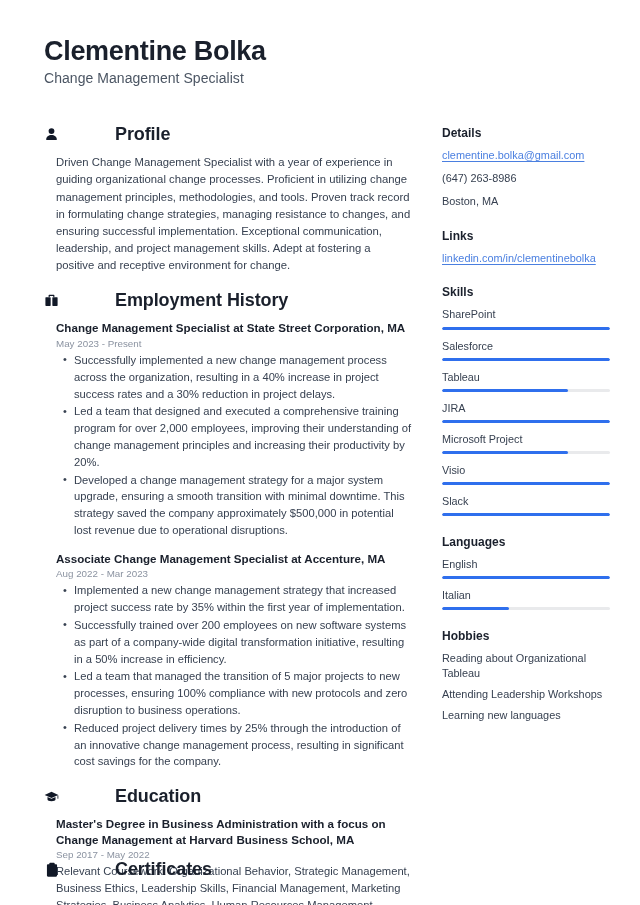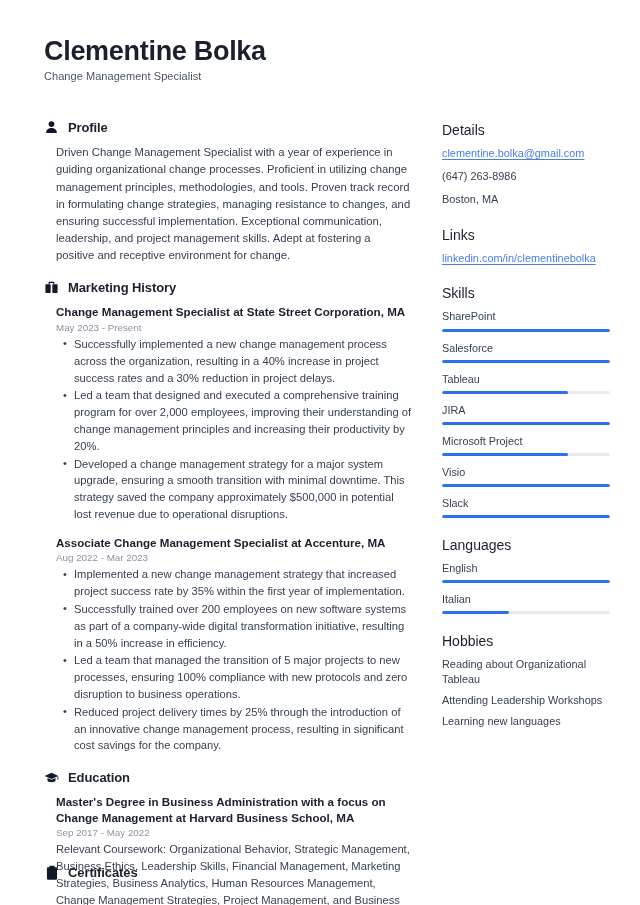--- a/index.html
+++ b/index.html
@@ -29,21 +29,21 @@
     margin-bottom: 38px;
   }
   .full-name {
     font-size: 27px;
     font-weight: 700;
     letter-spacing: -0.3px;
     color: #1a202c;
     line-height: 1.12;
   }
   .job-title {
-    font-size: 11px;
+    font-size: 14px;
     color: #4b5563;
     margin-top: 4px;
     letter-spacing: 0.05px;
   }
 
   
   .columns {
     display: flex;
     align-items: flex-start;
     gap: 30px;
@@ -64,24 +64,25 @@
     width: 15px;
     height: 15px;
     flex: 0 0 15px;
     display: flex;
     align-items: center;
     justify-content: center;
     color: #111827;
   }
   .section-icon svg { display: block; }
   .section-title {
-    font-size: 13px;
+    font-size: 18px;
     font-weight: 700;
     color: #1a202c;
     letter-spacing: -0.1px;
+    margin-left: 47px;
   }
 
   .section-body { padding-left: 12px; }
 
   .para {
     font-size: 11.3px;
     line-height: 1.52;
     color: #374151;
   }
 
@@ -125,22 +126,22 @@
     position: absolute;
     left: 7px;
     top: -0.5px;
     color: #374151;
     font-size: 11px;
   }
 
   
   .side-block { margin-bottom: 19px; }
   .side-title {
-    font-size: 14px;
-    font-weight: 400;
+    font-size: 12px;
+    font-weight: 700;
     color: #1a202c;
     margin-bottom: 8px;
   }
   .side-line {
     font-size: 10.9px;
     color: #374151;
     line-height: 1.45;
     margin-bottom: 7px;
   }
   .side-line:last-child { margin-bottom: 0; }
@@ -224,21 +225,21 @@
 
       <div class="section">
         <div class="section-head">
           <span class="section-icon">
             <svg width="15" height="15" viewBox="0 0 16 16" fill="currentColor">
               <path d="M6 1.8h4c.7 0 1.2.5 1.2 1.2v1.1h-1.6V3.2h-3.2v0.9H4.8V3c0-.7.5-1.2 1.2-1.2z"></path>
               <rect x="1.5" y="4.4" width="5.6" height="9.4" rx="0.7"></rect>
               <rect x="8.9" y="4.4" width="5.6" height="9.4" rx="0.7"></rect>
             </svg>
           </span>
-          <span class="section-title">Marketing History</span>
+          <span class="section-title">Employment History</span>
         </div>
         <div class="section-body">
 
           <div class="entry">
             <div class="entry-title">Change Management Specialist at State Street Corporation, MA</div>
             <div class="entry-date">May 2023 - Present</div>
             <ul class="bullets">
               <li>Successfully implemented a new change management process across the organization, resulting in a 40% increase in project success rates and a 30% reduction in project delays.</li>
               <li>Led a team that designed and executed a comprehensive training program for over 2,000 employees, improving their understanding of change management principles and increasing their productivity by 20%.</li>
               <li>Developed a change management strategy for a major system upgrade, ensuring a smooth transition with minimal downtime. This strategy saved the company approximately $500,000 in potential lost revenue due to operational disruptions.</li>

